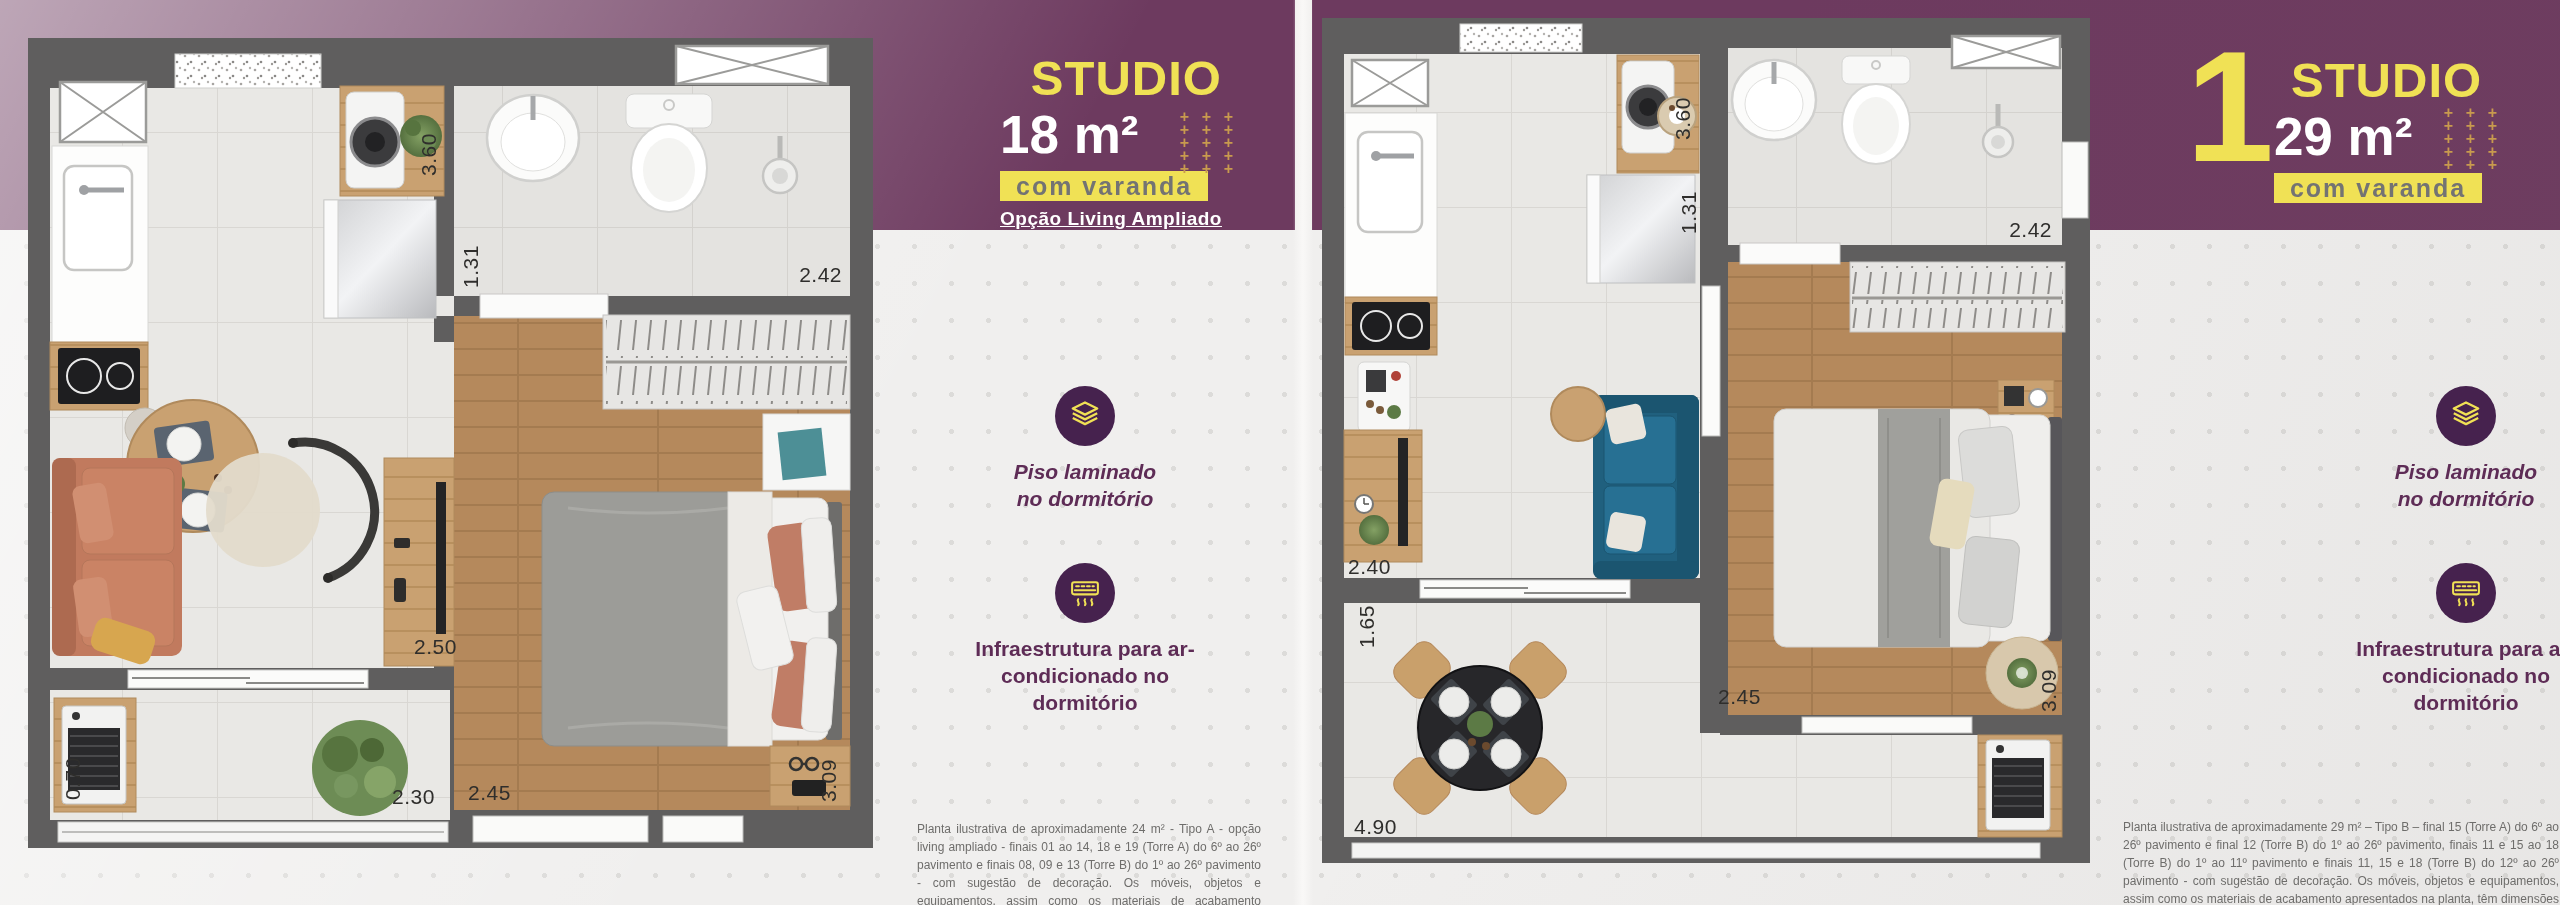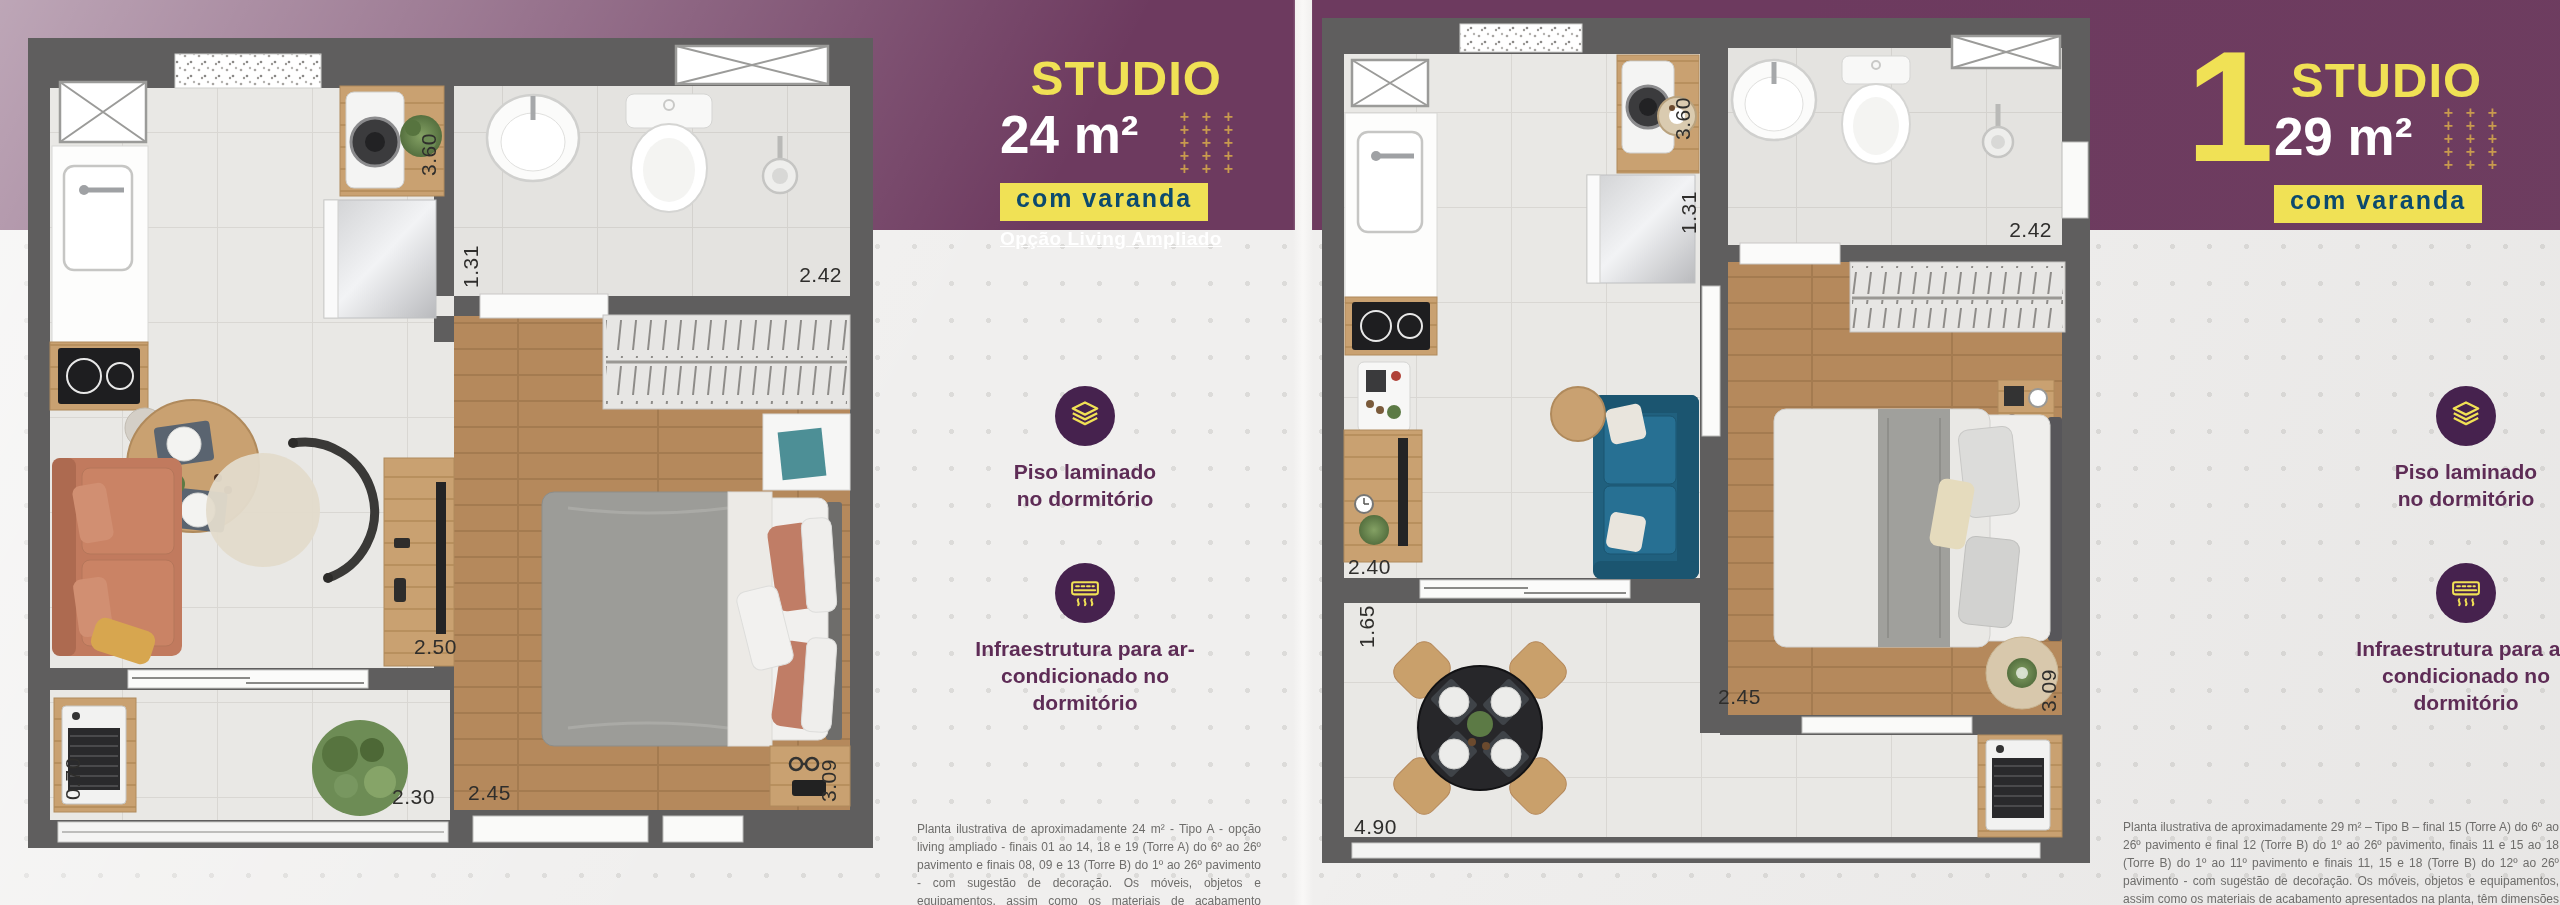--- a/index.html
+++ b/index.html
@@ -18,39 +18,39 @@
   .band-right{left:1312px;width:1248px;}
   .seam{position:absolute;top:0;left:1293px;width:20px;height:905px;
     background:linear-gradient(90deg,rgba(255,255,255,0),rgba(250,249,248,.9),rgba(255,255,255,0));}
   svg{position:absolute;display:block;}
   .dim{font-family:"Liberation Sans",sans-serif;font-size:21px;fill:#2f2e2c;letter-spacing:.5px;}
   
   .title-block{position:absolute;color:#fff;}
   .tb-left{left:1000px;top:54px;}
   .t-yellow{color:#f0e155;font-weight:700;font-size:49px;letter-spacing:1px;line-height:1;text-align:right;}
   .t-area{color:#ffffff;font-weight:700;font-size:53px;line-height:1.05;margin-top:4px;}
-  .t-badge{display:inline-block;background:#f0e155;color:#0c4a6e;font-weight:700;
-    font-size:25px;letter-spacing:2px;padding:1px 16px 8px 16px;margin-top:20px;}
+  .t-badge{display:inline-block;background:#f0e155;color:#737373;font-weight:700;
+    font-size:25px;letter-spacing:2px;padding:1px 16px 0 16px;margin-top:8px;}
   .t-option{color:#fff;font-weight:700;font-size:19px;letter-spacing:.5px;margin-top:7px;text-decoration:underline;}
   .tb-right{left:2186px;top:42px;display:flex;align-items:flex-start;}
   .t-one{color:#f0e155;font-weight:700;font-size:158px;line-height:.82;letter-spacing:-4px;}
   .t-right-col{margin-left:4px;padding-top:14px;}
   .plusgrid{position:absolute;column-gap:9px;row-gap:0;}
   .plusgrid span{color:#c89a4e;font-weight:700;font-size:16px;line-height:13px;text-align:center;}
   .pg-left{left:1178px;top:110px;}
   .pg-right{left:2442px;top:106px;}
   
   .features{position:absolute;width:300px;text-align:center;}
   .feat-left{left:935px;top:386px;}
   .feat-right{left:2316px;top:386px;}
   .feature{margin-bottom:50px;}
   .ficon{width:60px;height:60px;border-radius:50%;background:#46224e;margin:0 auto;
     display:flex;align-items:center;justify-content:center;}
   .flabel{margin:12px auto 0 auto;font-weight:700;font-size:21px;color:#5e2c56;line-height:1.3;max-width:236px;}
-  .feature:nth-child(1) .flabel{max-width:168px;}
+  .feature:nth-child(1) .flabel{max-width:168px;font-style:italic;}
   
   .disclaimer{position:absolute;font-size:12px;line-height:1.5;color:#6e6d6b;text-align:justify;}
   .disc-left{left:917px;top:820px;width:344px;}
   .disc-right{left:2123px;top:818px;width:436px;}
 </style>
 </head>
 <body>
 
 <div id="stage">
 
@@ -510,21 +510,21 @@
     <text class="dim" x="730" y="219" text-anchor="end">2.42</text>
     <text class="dim" x="26" y="556">2.40</text>
     <text class="dim" transform="translate(52,630) rotate(-90)">1.65</text>
     <text class="dim" x="32" y="816">4.90</text>
     <text class="dim" x="396" y="686">2.45</text>
     <text class="dim" transform="translate(734,694) rotate(-90)">3.09</text>
   </svg>
 
   <div class="title-block tb-left">
     <div class="t-yellow">STUDIO</div>
-    <div class="t-area">24 m²</div>
+    <div class="t-area">18 m²</div>
     <div><span class="t-badge">com varanda</span></div>
     <div class="t-option">Opção Living Ampliado</div>
   </div>
   <div class="plusgrid pg-left" style="display: grid; grid-template-columns: repeat(3, 13px);">
       <span>+</span>
       <span>+</span>
       <span>+</span>
       <span>+</span>
       <span>+</span>
       <span>+</span>

